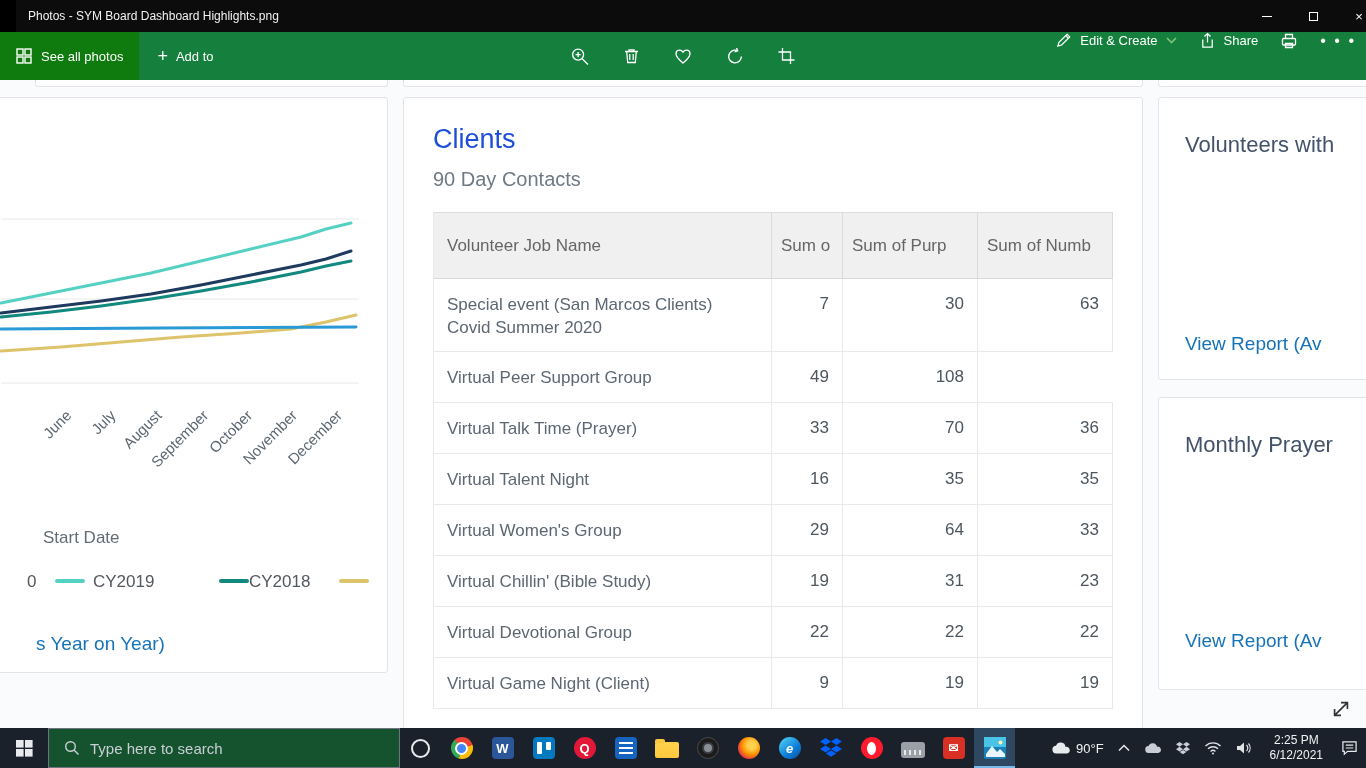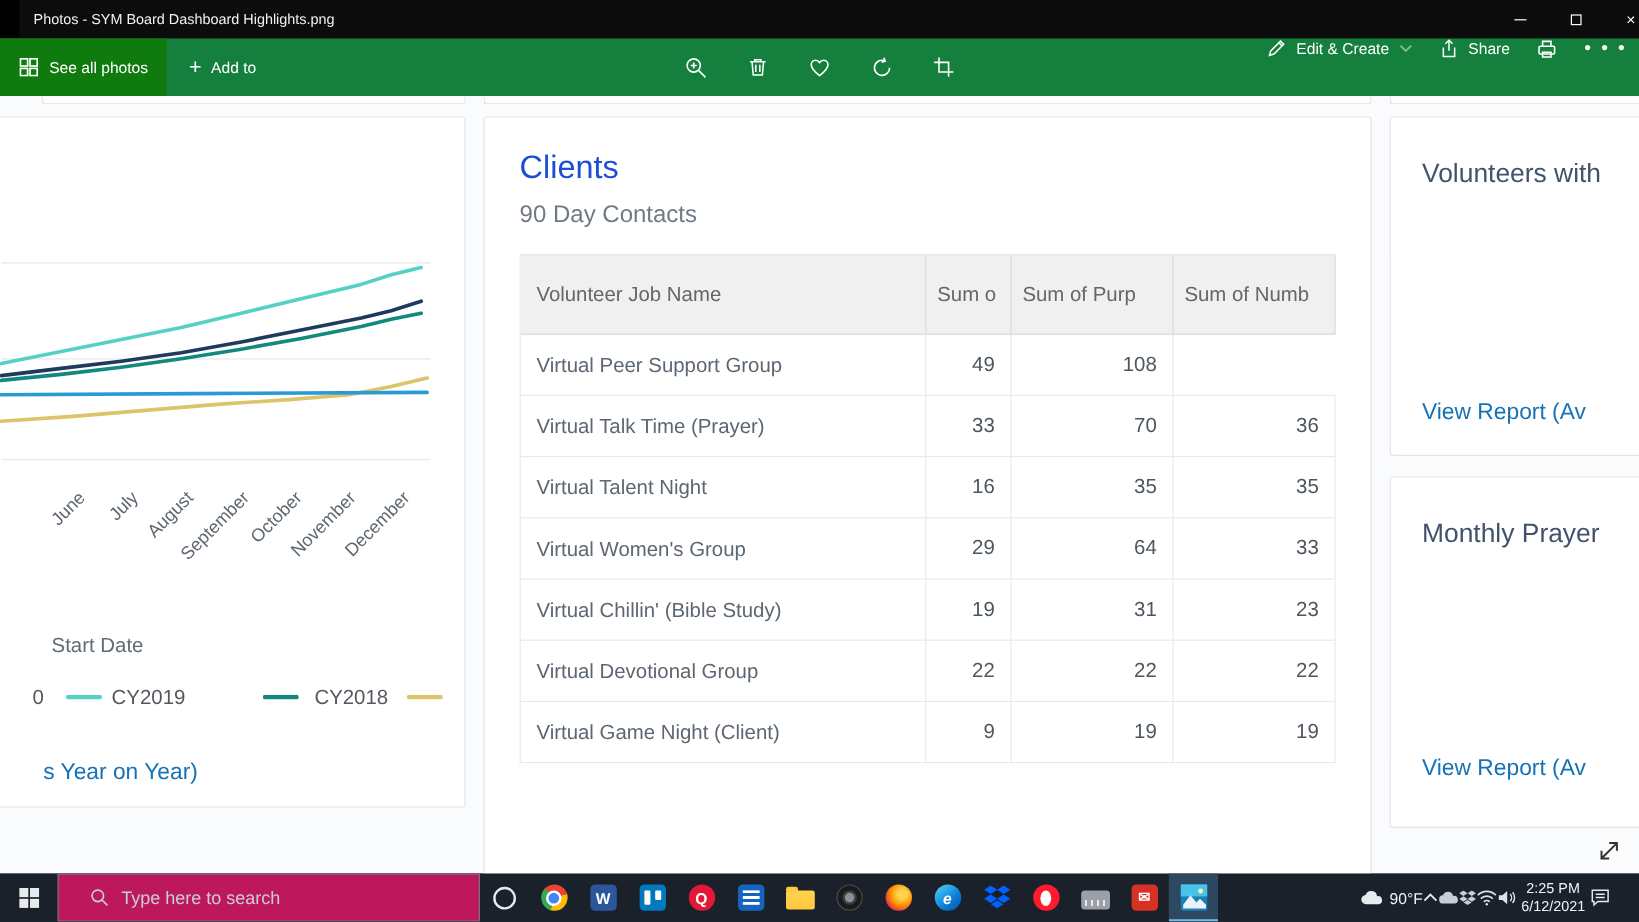--- a/index.html
+++ b/index.html
@@ -33,21 +33,21 @@
   .r-left{left:35px;width:353px}.r-center{left:403px;width:740px}.r-right{left:1158px;width:220px}
 
   
   #chart-card{left:-40px;top:17px;width:428px;height:576px}
   #trend-svg{position:absolute;left:0;top:113px}
   .month-anchor{position:absolute;top:306px;width:0;height:0}
   .month-anchor span{position:absolute;right:0;top:0;white-space:nowrap;display:inline-block;transform:rotate(-45deg);transform-origin:100% 50%;font-size:15px;color:#5d6772}
   .ma0{left:108px}.ma1{left:152px}.ma2{left:198px}.ma3{left:244px}.ma4{left:288px}.ma5{left:333px}.ma6{left:378px}
   .axis-label{position:absolute;left:82px;top:430px;font-size:17px;color:#626c75}
   .lg-text{position:absolute;top:474px;font-size:17px;color:#53585e}
-  .lg-part{left:66px}.lg-t1{left:132px}.lg-t2{left:301px}
+  .lg-part{left:66px}.lg-t1{left:132px}.lg-t2{left:288px}
   .lg-sw{position:absolute;top:481px}
   .sw1{left:94px}.sw2{left:258px}.sw3{left:378px}
   .chart-link{position:absolute;left:75px;top:535px;font-size:19px;color:#1673b8}
 
   
   #clients-card{left:403px;top:17px;width:740px;height:700px}
   .c-title{position:absolute;left:29px;top:26px;font-size:27px;color:#1d4ed8;font-weight:400}
   .c-sub{position:absolute;left:29px;top:70px;font-size:20px;color:#707a84;font-weight:400}
   .tbl{position:absolute;left:29px;top:114px;width:680px;border-left:1px solid #e9e9e9;border-top:1px solid #dcdcdc;font-size:17px}
   .thead{display:flex;height:66px;background:#f0f0f0;border-bottom:1px solid #d9d9d9;color:#666}
@@ -67,21 +67,21 @@
   .r-title{position:absolute;left:26px;top:34px;font-size:22px;color:#42526b;font-weight:400;white-space:nowrap}
   .r-link{position:absolute;left:26px;font-size:19px;color:#1673b8;white-space:nowrap}
   #rcard1 .r-link{top:235px}
   #rcard2 .r-link{top:232px}
 
   .expand-btn{position:absolute;left:1328px;top:616px;width:26px;height:26px;display:flex;align-items:center;justify-content:center}
 
   
   #taskbar{position:absolute;top:728px;left:0;width:1366px;height:40px;background:#1a212b;display:flex;align-items:stretch;color:#e8eaed}
   .start{width:48px;display:flex;align-items:center;justify-content:center}
-  .searchbox{width:352px;background:#be185d;border:1px solid #6f757e;display:flex;align-items:center;gap:10px;padding-left:26px}
+  .searchbox{width:352px;background:#14532d;border:1px solid #6f757e;display:flex;align-items:center;gap:10px;padding-left:15px}
   .searchbox input{background:transparent;border:none;outline:none;color:#c9ced6;font-size:15px;font-family:"Liberation Sans",sans-serif;width:250px}
   .searchbox input::placeholder{color:#c9ced6;opacity:1}
   .apps{display:flex;align-items:center}
   .appbtn{width:41px;height:40px;display:flex;align-items:center;justify-content:center}
   .appbtn.active{background:#2e4862;box-shadow:inset 0 -2px 0 #76b9ed}
   .cortana{width:19px;height:19px;border-radius:50%;border:2px solid #e8eaed}
   .ic{width:22px;height:22px;border-radius:4px;display:flex;align-items:center;justify-content:center;font-size:13px;font-weight:bold;color:#fff;position:relative}
   .chrome{border-radius:50%;background:conic-gradient(from -45deg,#ea4335 0 120deg,#fbbc05 120deg 240deg,#34a853 240deg 360deg)}
   .chrome::before{content:"";width:9px;height:9px;border-radius:50%;background:#4285f4;border:2px solid #fff}
   .word{background:#2b579a}
@@ -95,21 +95,21 @@
   .folder::before{content:"";position:absolute;top:-3px;left:0;width:10px;height:4px;background:#ffc83d;border-radius:2px 2px 0 0}
   .camera{background:#1b1b1b;border-radius:50%;border:1px solid #4a4a4a}
   .camera::before{content:"";width:8px;height:8px;border-radius:50%;background:#8a9096;border:2px solid #3a3f44}
   .firefox{border-radius:50%;background:radial-gradient(circle at 62% 38%,#ffd24d 0 20%,#ff9400 48%,#e22850 78%,#b5007f 100%)}
   .edge{border-radius:50%;background:linear-gradient(140deg,#49c9f2 10%,#0d7ed9 60%,#0a50a0 100%);font-style:italic}
   .opera{border-radius:50%;background:#ff1b2d}
   .opera::before{content:"";width:9px;height:13px;border-radius:50%;background:#fff}
   .keyboard{width:24px;height:16px;background:#9aa0a6;border-radius:3px;margin-top:4px}
   .keyboard::before{content:"";position:absolute;inset:8px 3px 3px 3px;background:repeating-linear-gradient(90deg,#e8eaed 0 2px,transparent 2px 5px)}
   .mail{background:#d93025;font-size:12px}
-  .tray{margin-left:auto;display:flex;align-items:center;padding-right:24px}
+  .tray{margin-left:auto;display:flex;align-items:center;gap:14px;padding-right:8px}
   .tray-item{display:flex;align-items:center;justify-content:center;gap:5px;height:40px}
   .weather-txt{font-size:13px;color:#f0f2f4}
   .clock{text-align:center;font-size:12px;line-height:15px;color:#f0f2f4;padding:0 4px}
 </style>
 </head>
 <body>
 
 <div id="app">
 
   <div id="titlebar">
@@ -268,20 +268,26 @@
     <div class="card" id="clients-card">
       <div class="c-title">Clients</div>
       <div class="c-sub">90 Day Contacts</div>
       <div class="tbl">
         <div class="thead">
           <div class="cell cname">Volunteer Job Name</div>
           <div class="cell cv1">Sum o</div>
           <div class="cell cv2">Sum of Purp</div>
           <div class="cell cv3">Sum of Numb</div>
         </div>
+        <div class="trow rh1">
+          <div class="cell cname">Special event (San Marcos Clients) Covid Summer 2020</div>
+          <div class="cell cv1 num">7</div>
+          <div class="cell cv2 num">30</div>
+          <div class="cell cv3 num">63</div>
+        </div>
         <div class="trow rh">
           <div class="cell cname">Virtual Peer Support Group</div>
           <div class="cell cv1 num">49</div>
           <div class="cell cv2 num">108</div>
         </div>
         <div class="trow rh">
           <div class="cell cname">Virtual Talk Time (Prayer)</div>
           <div class="cell cv1 num">33</div>
           <div class="cell cv2 num">70</div>
           <div class="cell cv3 num">36</div>

